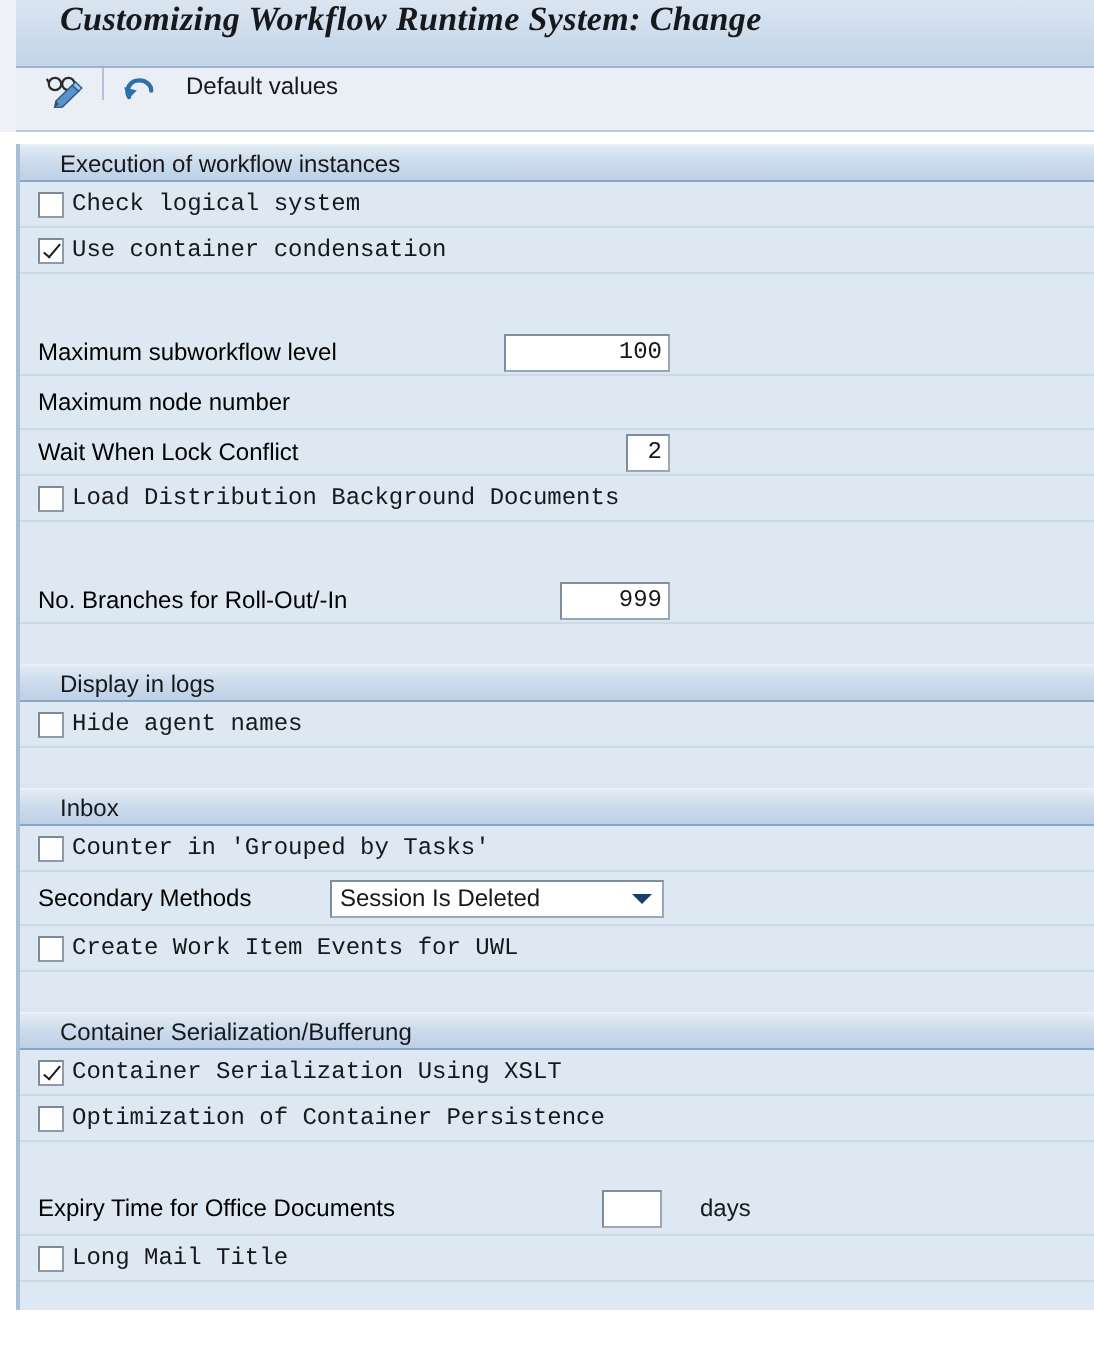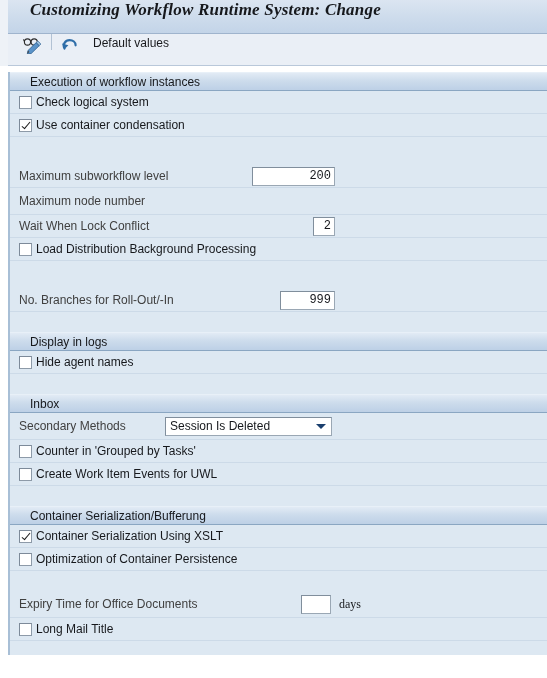--- a/index.html
+++ b/index.html
@@ -135,20 +135,21 @@
     font-size: 12px;
     color: #16181c;
     white-space: nowrap;
   }
 
   
   .cb-wrap {
     display: flex;
     align-items: center;
     cursor: pointer;
+    font-family: Liberation Mono, monospace;
   }
   .cb {
     width: 13px;
     height: 13px;
     box-sizing: border-box;
     background: #ffffff;
     border: 1px solid #8d9aa8;
     border-top-color: #7d8a99;
     border-left-color: #7d8a99;
     margin-right: 4px;
@@ -164,21 +165,21 @@
     height: 8px;
     border: solid #1b1b1b;
     border-width: 0 1.6px 1.6px 0;
     transform: rotate(40deg);
   }
 
   
   .field-label {
     width: 233px;
     font-size: 12px;
-    color: #404040;
+    color: #000000;
     white-space: nowrap;
     flex: none;
   }
   .inp {
     height: 19px;
     box-sizing: border-box;
     background: #ffffff;
     border: 1px solid #9aa7b4;
     border-top-color: #808e9c;
     border-left-color: #808e9c;
@@ -222,22 +223,22 @@
     width: 1px;
     height: 13px;
     background: #111;
     vertical-align: -2px;
     margin: 0 0px;
   }
 
   .unit-label {
     font-size: 12px;
     color: #16181c;
-    margin-left: 8px;
-    font-family: Liberation Serif, serif;
+    margin-left: 19px;
+    font-family: Liberation Sans, sans-serif;
   }
 
   
   .ddl {
     width: 167px;
     height: 19px;
     box-sizing: border-box;
     background: #ffffff;
     border: 1px solid #9aa7b4;
     border-top-color: #808e9c;
@@ -324,37 +325,37 @@
               <span class="cb checked"></span>
               <span class="row-label">Use container condensation</span>
             </label>
           </div>
 
           <div class="row spacer"></div>
           <div class="row spacer"></div>
 
           <div class="row">
             <span class="field-label">Maximum subworkflow level</span>
-            <span class="inp w-wide">200</span>
+            <span class="inp w-wide">100</span>
           </div>
 
           <div class="row tall">
             <span class="field-label">Maximum node number</span>
           </div>
 
           <div class="row">
             <span class="field-label">Wait When Lock Conflict</span>
             <span style="width:61px;flex:none;"></span>
             <span class="inp w-small">2</span>
           </div>
 
           <div class="row">
             <label class="cb-wrap">
               <span class="cb"></span>
-              <span class="row-label">Load Distribution Background Processing</span>
+              <span class="row-label">Load Distribution Background Documents</span>
             </label>
           </div>
 
           <div class="row spacer"></div>
           <div class="row spacer"></div>
 
           <div class="row">
             <span class="field-label">No. Branches for Roll-Out/-In</span>
             <span style="width:28px;flex:none;"></span>
             <span class="inp w-med">999</span>
@@ -377,41 +378,41 @@
           </div>
           <div class="row spacer"></div>
         </div>
       </div>
 
       <div class="group">
         <div class="group-header">
           <span>Inbox</span>
         </div>
         <div class="group-body">
+
+          <div class="row">
+            <label class="cb-wrap">
+              <span class="cb"></span>
+              <span class="row-label">Counter in 'Grouped by Tasks'</span>
+            </label>
+          </div>
 
           <div class="row tall">
             <span class="field-label" style="width:146px;">Secondary Methods</span>
             <span class="ddl">
               <span class="ddl-text">Session Is Deleted</span>
               <span class="ddl-arrow">
                   <i></i>
                 </span>
             </span>
           </div>
 
           <div class="row">
             <label class="cb-wrap">
               <span class="cb"></span>
-              <span class="row-label">Counter in 'Grouped by Tasks'</span>
-            </label>
-          </div>
-
-          <div class="row">
-            <label class="cb-wrap">
-              <span class="cb"></span>
               <span class="row-label">Create Work Item Events for UWL</span>
             </label>
           </div>
 
           <div class="row spacer"></div>
         </div>
       </div>
 
       <div class="group">
         <div class="group-header">

